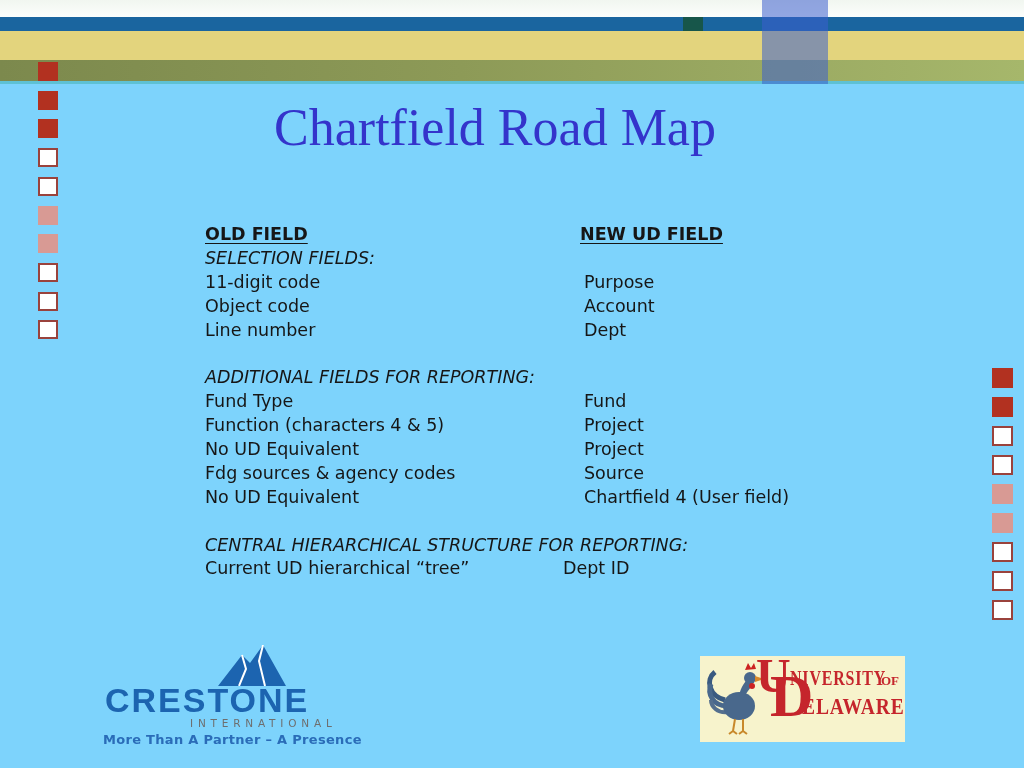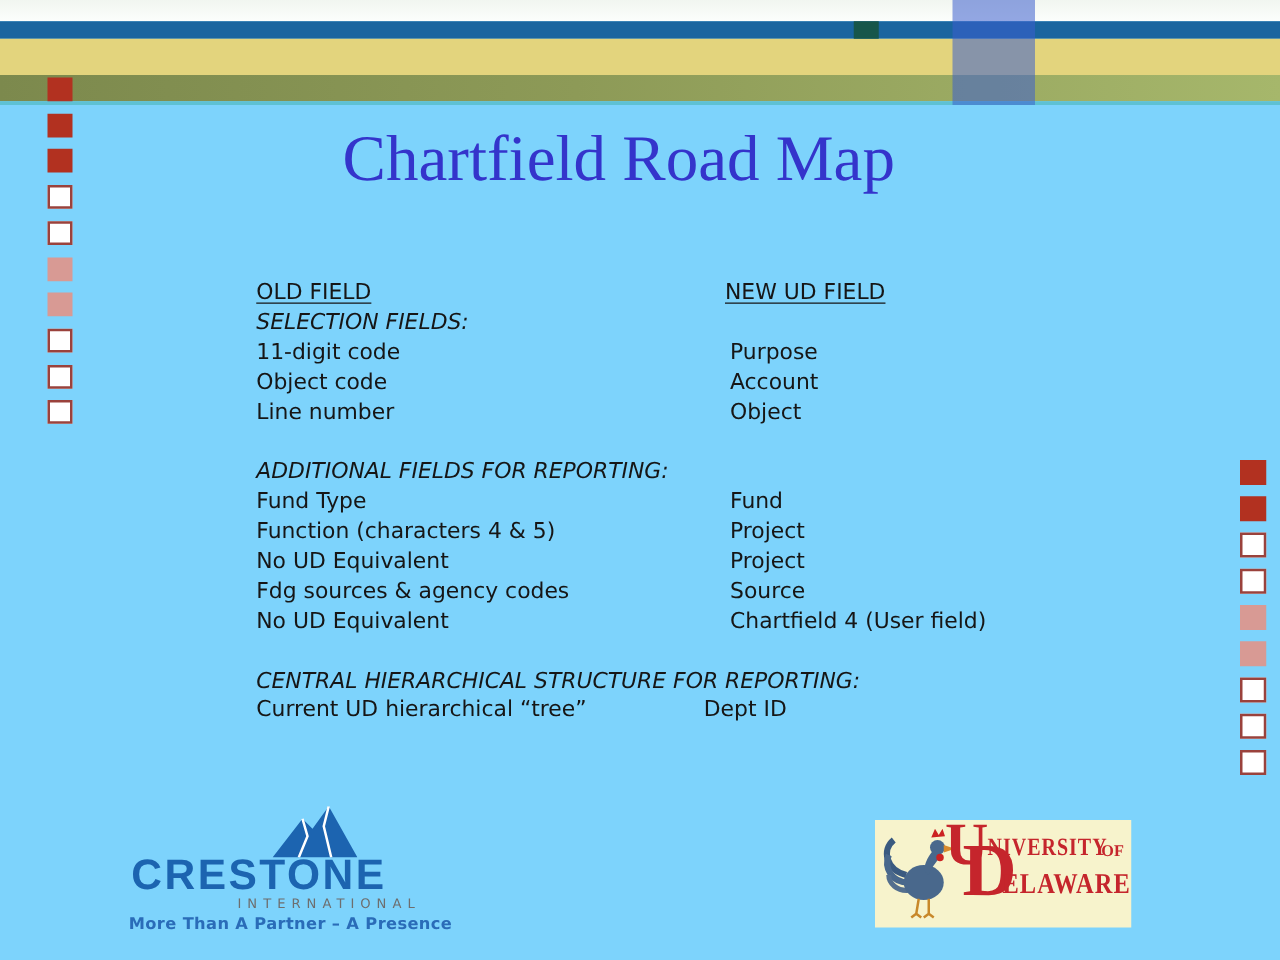--- a/index.html
+++ b/index.html
@@ -32,21 +32,21 @@
   }
   
   .field-table{
     position:absolute;left:205px;top:223px;width:640px;
     font-size:17.5px;line-height:23.9px;color:#161616;
   }
   .trow{position:relative;height:23.9px;white-space:nowrap;}
   .trow .c2{position:absolute;left:379px;top:0;}
   .trow.header-row .c2{left:375px;}
   .trow .c2.dept{left:358px;}
-  .colhead{font-weight:normal;text-decoration:underline;text-underline-offset:3px;}
+  .colhead{font-weight:bold;text-decoration:underline;text-underline-offset:3px;}
   .sec-heading{font-style:italic;margin-top:44px;}
   
   .crestone{position:absolute;left:103px;top:645px;width:250px;height:105px;}
   .mountain{position:absolute;left:115px;top:0px;width:68px;height:41px;}
   .crestone-name{
     position:absolute;left:2px;top:36px;
     font-family:"Liberation Sans",sans-serif;font-weight:bold;
     font-size:34px;color:#1c64b0;letter-spacing:2px;white-space:nowrap;text-align:right;
   }
   .crestone-sub{
@@ -87,21 +87,21 @@
   <div id="left-squares"></div>
   <div id="right-squares"></div>
 
   <div class="title">Chartfield Road Map</div>
 
   <div class="field-table">
       <div class="trow header-row"><span class="c1 colhead">OLD FIELD</span><span class="c2 colhead">NEW UD FIELD</span></div>
       <div class="trow"><span class="c1 sec-heading">SELECTION FIELDS:</span></div>
       <div class="trow"><span class="c1">11-digit code</span><span class="c2">Purpose</span></div>
       <div class="trow"><span class="c1">Object code</span><span class="c2">Account</span></div>
-      <div class="trow"><span class="c1">Line number</span><span class="c2">Object</span></div>
+      <div class="trow"><span class="c1">Line number</span><span class="c2">Dept</span></div>
       <div class="trow"></div>
       <div class="trow"><span class="c1 sec-heading">ADDITIONAL FIELDS FOR REPORTING:</span></div>
       <div class="trow"><span class="c1">Fund Type</span><span class="c2">Fund</span></div>
       <div class="trow"><span class="c1">Function (characters 4 &amp; 5)</span><span class="c2">Project</span></div>
       <div class="trow"><span class="c1">No UD Equivalent</span><span class="c2">Project</span></div>
       <div class="trow"><span class="c1">Fdg sources &amp; agency codes</span><span class="c2">Source</span></div>
       <div class="trow"><span class="c1">No UD Equivalent</span><span class="c2">Chartfield 4 (User field)</span></div>
       <div class="trow"></div>
       <div class="trow"><span class="c1 sec-heading">CENTRAL HIERARCHICAL STRUCTURE FOR REPORTING:</span></div>
       <div class="trow"><span class="c1">Current UD hierarchical “tree”</span><span class="c2 dept">Dept ID</span></div>

